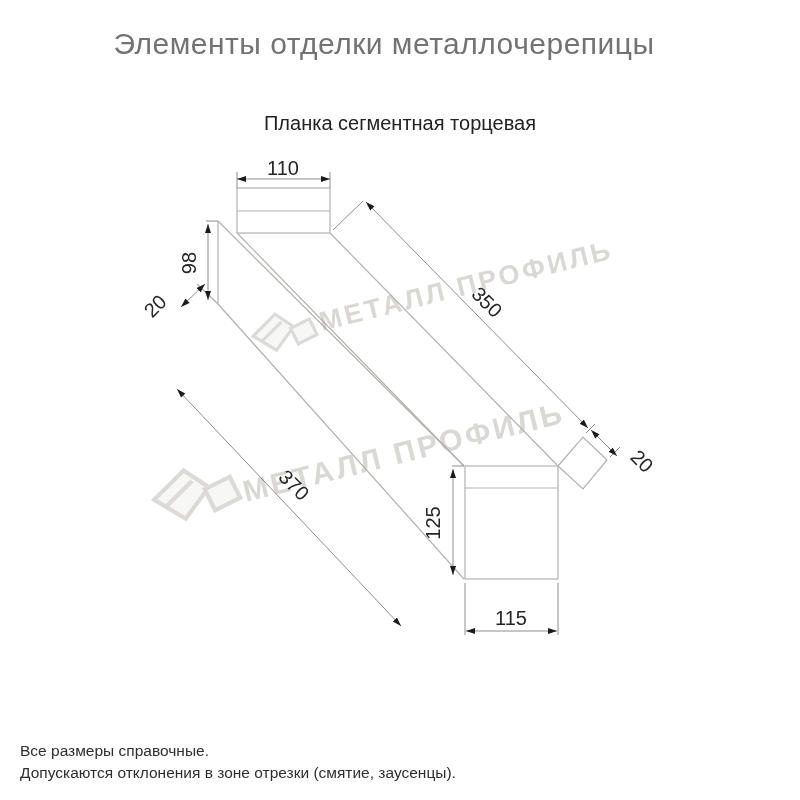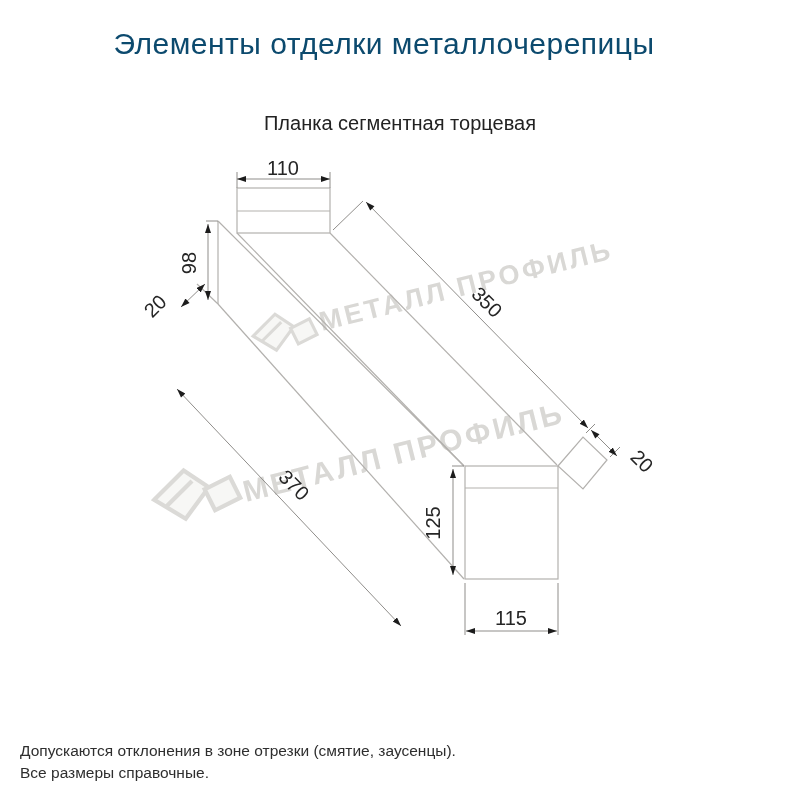--- a/index.html
+++ b/index.html
@@ -2,21 +2,21 @@
 <html><head>
 <meta charset="utf-8">
 <style>
   html,body{margin:0;padding:0;}
   body{
     width:800px;height:800px;position:relative;background:#ffffff;
     font-family:"Liberation Sans",sans-serif;overflow:hidden;
   }
   .page-title{
     position:absolute;top:27px;left:0;width:768px;text-align:center;
-    font-size:30px;color:#0c4a6e;letter-spacing:0.5px;
+    font-size:30px;color:#737373;letter-spacing:0.5px;
   }
   .subtitle{
     position:absolute;top:111px;left:0;width:800px;text-align:center;
     font-size:20px;line-height:25px;color:#222222;
   }
   .drawing{position:absolute;top:0;left:0;}
   .footer{
     position:absolute;top:740px;left:20px;
     font-size:15.5px;line-height:21.5px;color:#2e2e2e;
   }
@@ -128,15 +128,15 @@
 
   <g>
     <line class="dimline" x1="465" y1="583" x2="465" y2="635"></line>
     <line class="dimline" x1="558" y1="583" x2="558" y2="635"></line>
     <line class="dimline" x1="466" y1="631" x2="557" y2="631" marker-start="url(#as)" marker-end="url(#ae)"></line>
     <text class="dimtext" x="511" y="625" text-anchor="middle">115</text>
   </g>
 </svg>
 
 <div class="footer">
+  <div>Все размеры справочные.</div>
   <div>Допускаются отклонения в зоне отрезки (смятие, заусенцы).</div>
-  <div>Все размеры справочные.</div>
 </div>
 
 </body></html>

